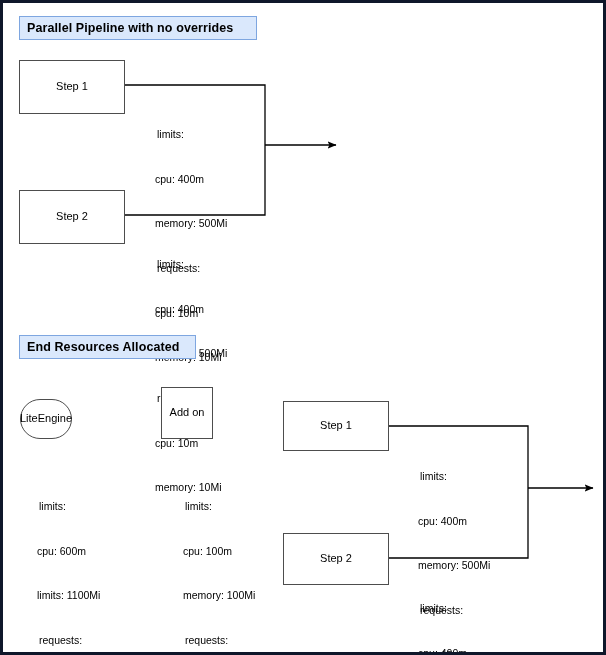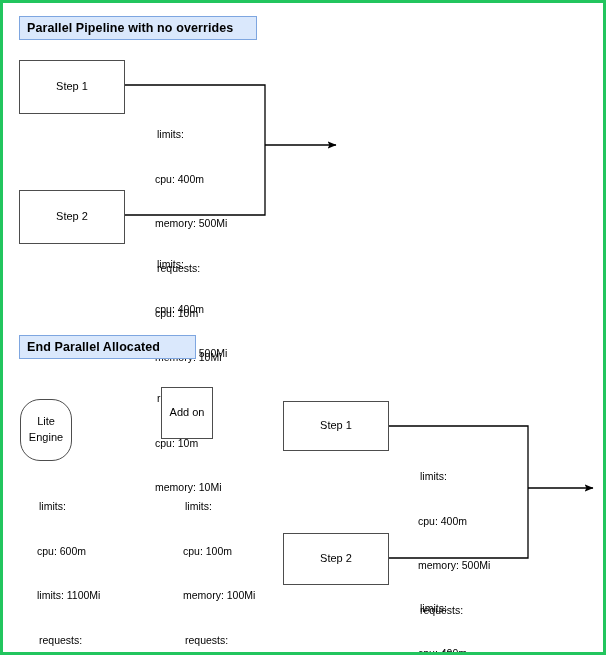--- a/index.html
+++ b/index.html
@@ -9,21 +9,21 @@
   }
   body {
     font-family: "Liberation Sans", sans-serif;
   }
   #canvas {
     position: relative;
     width: 606px;
     height: 655px;
     background: #ffffff;
     box-sizing: border-box;
-    border: 3px solid #22c55e;
+    border: 3px solid #0f172a;
     overflow: hidden;
   }
   .section-header {
     position: absolute;
     background: #dae8fc;
     border: 1px solid #7ea6e0;
     box-sizing: border-box;
     font-weight: bold;
     font-size: 12.5px;
     color: #000000;
@@ -122,23 +122,23 @@
 
   <div class="res-block" style="left:135px; top:224px;">
     <span class="res-line">limits:</span>
     <span class="res-line indent">cpu: 400m</span>
     <span class="res-line indent">memory: 500Mi</span>
     <span class="res-line">requests:</span>
     <span class="res-line indent">cpu: 10m</span>
     <span class="res-line indent">memory: 10Mi</span>
   </div>
 
-  <div class="section-header" style="left:16px; top:332px; width:177px; height:24px;">End Parallel Allocated</div>
+  <div class="section-header" style="left:16px; top:332px; width:177px; height:24px;">End Resources Allocated</div>
 
-  <div class="node-box" style="left:17px; top:396px; width:52px; height:62px; flex-direction:column;border-radius:20px;">
+  <div class="node-box" style="left:17px; top:396px; width:52px; height:40px; flex-direction:row;border-radius:20px;">
     <span>Lite</span>
     <span>Engine</span>
   </div>
 
   <div class="res-block" style="left:17px; top:466px;">
     <span class="res-line">limits:</span>
     <span class="res-line indent">cpu: 600m</span>
     <span class="res-line indent">limits: 1100Mi</span>
     <span class="res-line">requests:</span>
     

